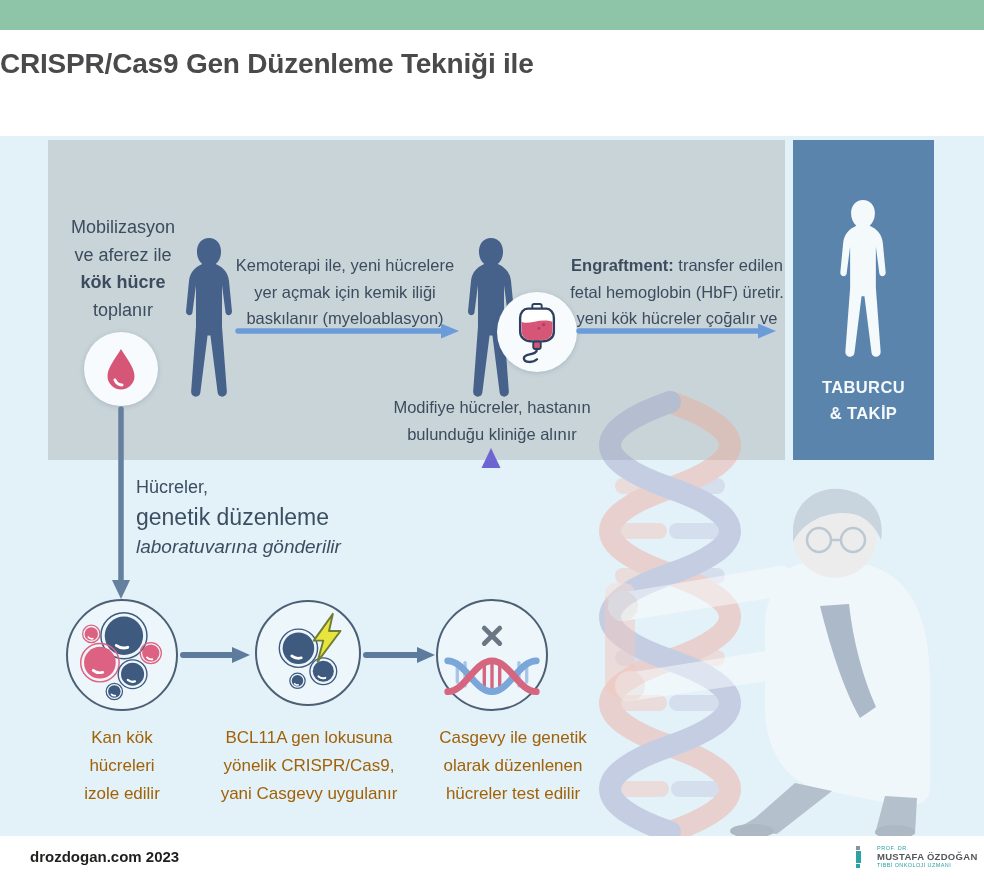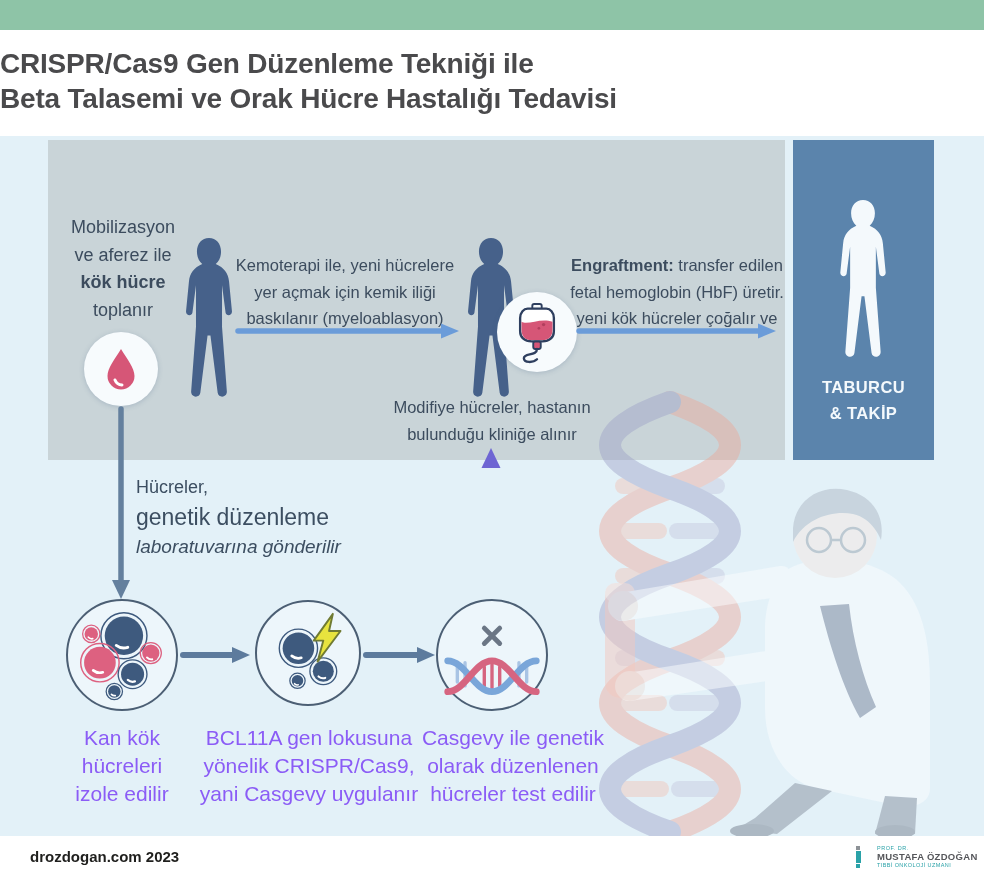--- a/index.html
+++ b/index.html
@@ -27,21 +27,21 @@
   .mobil { left:40px; top:78px; width:166px; font-size:18px; line-height:27.5px; color:#3c4c5e; }
   .mobil .bold { font-weight:bold; }
   .chemo { left:228px; top:116px; width:234px; font-size:16.5px; line-height:26.5px; color:#3c4c5e; }
   .engraft { left:558px; top:116px; width:238px; font-size:16.5px; line-height:26.5px; color:#3c4c5e; }
   .modified { left:370px; top:258px; width:244px; font-size:16.5px; line-height:26.5px; color:#3c4c5e; }
   .discharge-label { left:0; right:0; top:238px; color:#f4f9fc; font-size:16.5px; font-weight:bold; line-height:26px; letter-spacing:0.4px; }
   .sendlab { left:136px; top:338px; width:260px; color:#3c4e61; }
   .sendlab .l1 { font-size:18px; line-height:26px; }
   .sendlab .l2 { font-size:23px; line-height:34px; }
   .sendlab .l3 { font-size:19px; line-height:26px;font-style:italic; }
-  .steplabel { top:588px; font-size:21px; line-height:28px; color:#8b5cf6; }
+  .steplabel { top:588px; font-size:17px; line-height:28px; color:#a16207; }
   .lab1 { left:42px;  width:160px; }
   .lab2 { left:194px; width:230px; }
   .lab3 { left:398px; width:230px; }
 
   
   .circle { border-radius:50%; box-sizing:border-box; }
   .whitecircle { background:#f7fbfd; box-shadow:0 1px 5px rgba(70,100,135,.25); }
   .cellcircle { background:#edf6fb; border:2.5px solid #4c5f74; }
   .blooddrop-circle { left:84px; top:196px; width:74px; height:74px; }
   .ivbag-circle { left:497px; top:156px; width:80px; height:80px; }
@@ -77,21 +77,20 @@
       C38.5,24 40.5,19.5 40.5,14 C40.5,6 35.5,0 28,0 Z"></path>
   </symbol>
 </svg>
 
 <div class="stage">
 
   <div class="abs topbar"></div>
 
   <div class="abs title">
     <div>CRISPR/Cas9 Gen Düzenleme Tekniği ile</div>
-    <div>Beta Talasemi ve Orak Hücre Hastalığı Tedavisi</div>
   </div>
 
   <div class="abs canvas">
 
     <div class="abs band"></div>
     <div class="abs dischargebox"></div>
 
     <svg class="abs" style="left:565px; top:266px; opacity:0.42;" width="210" height="432" viewBox="0 0 210 432">
       <g fill="none" stroke-linecap="round">
         <g>

